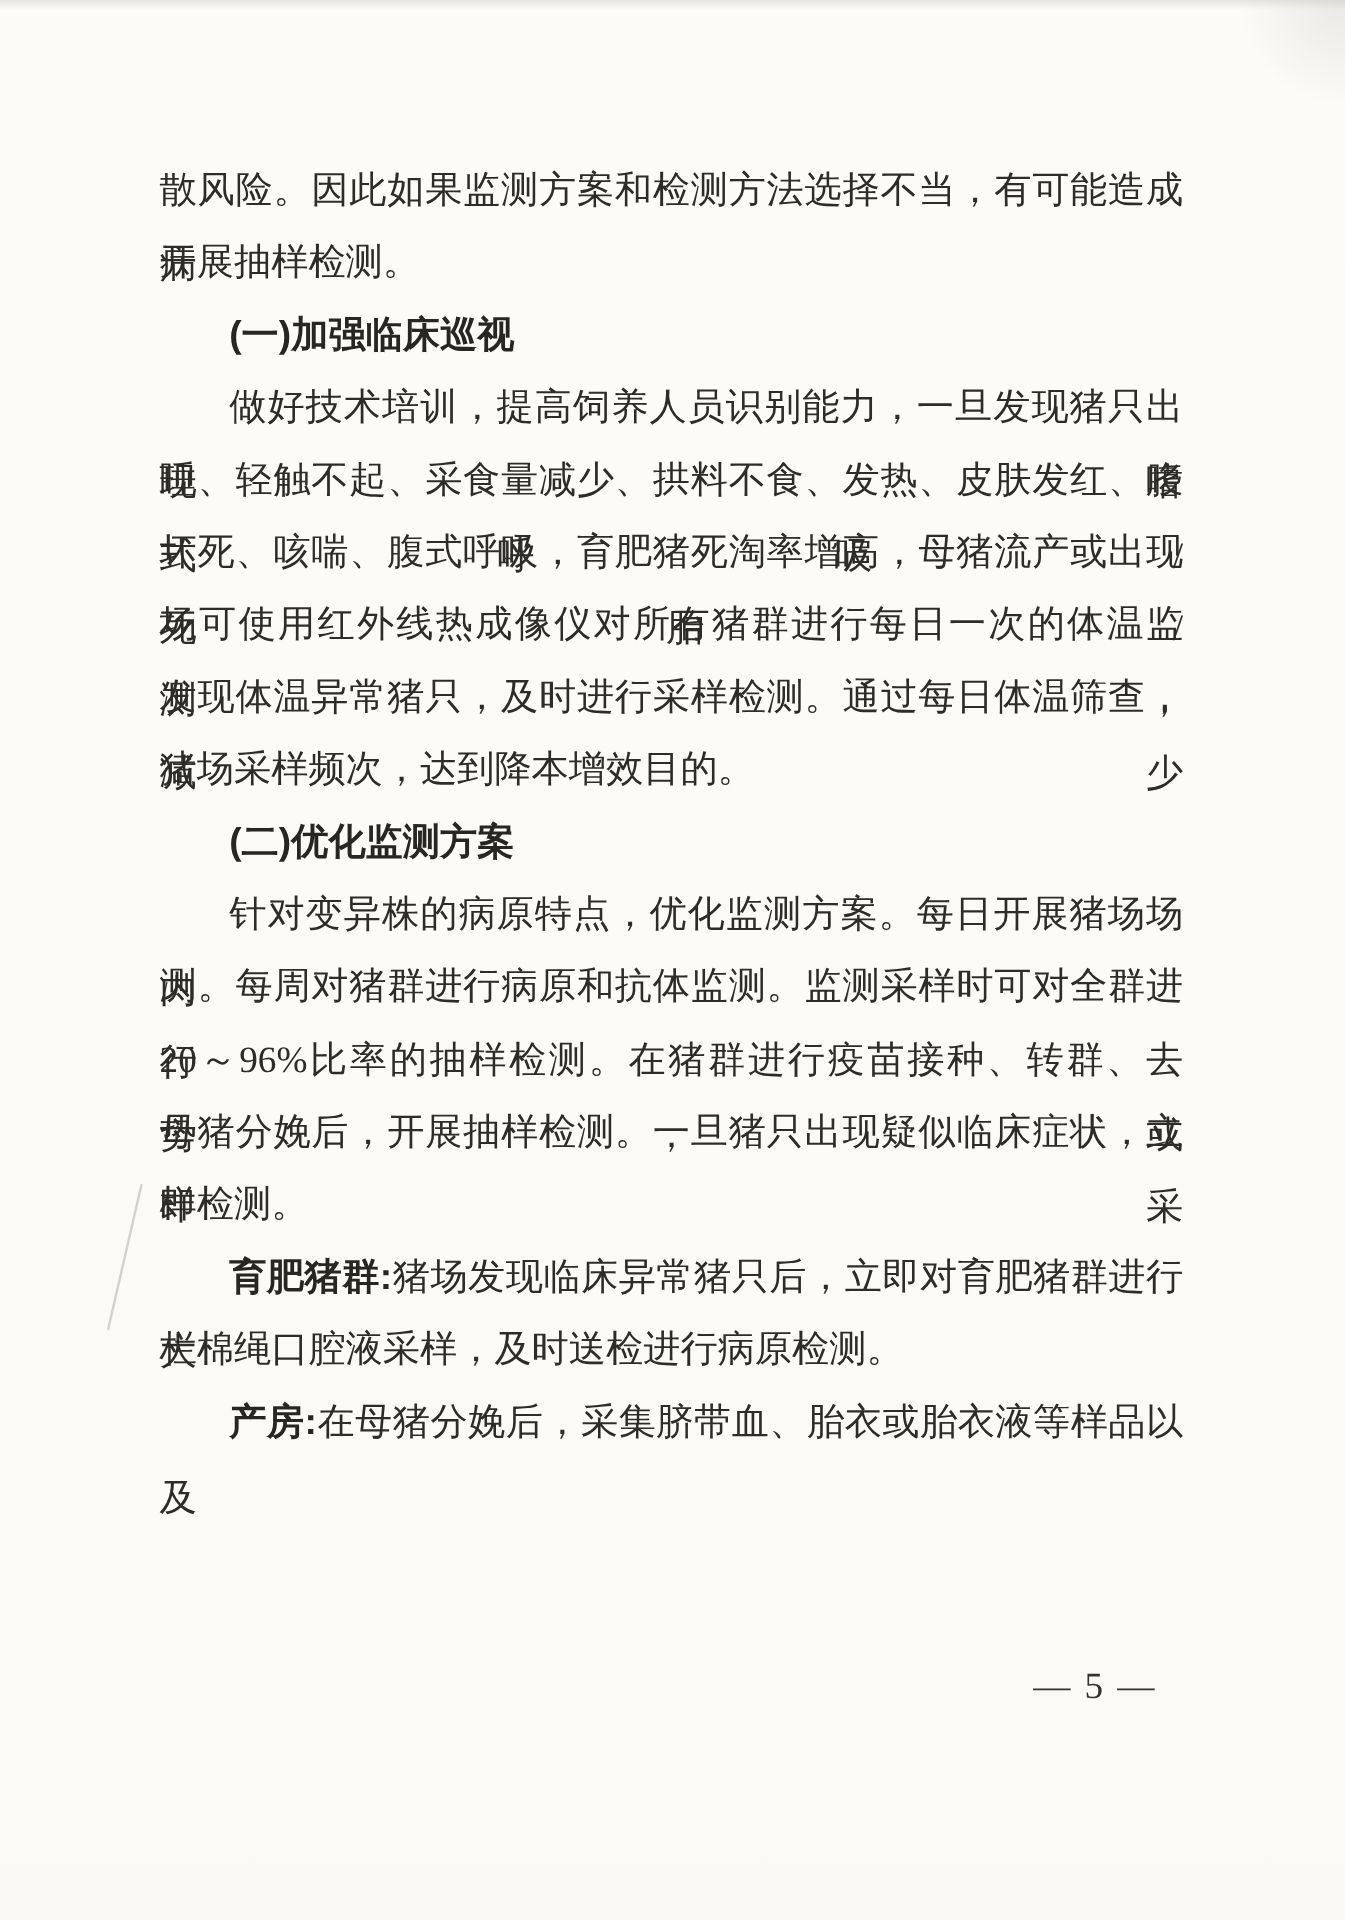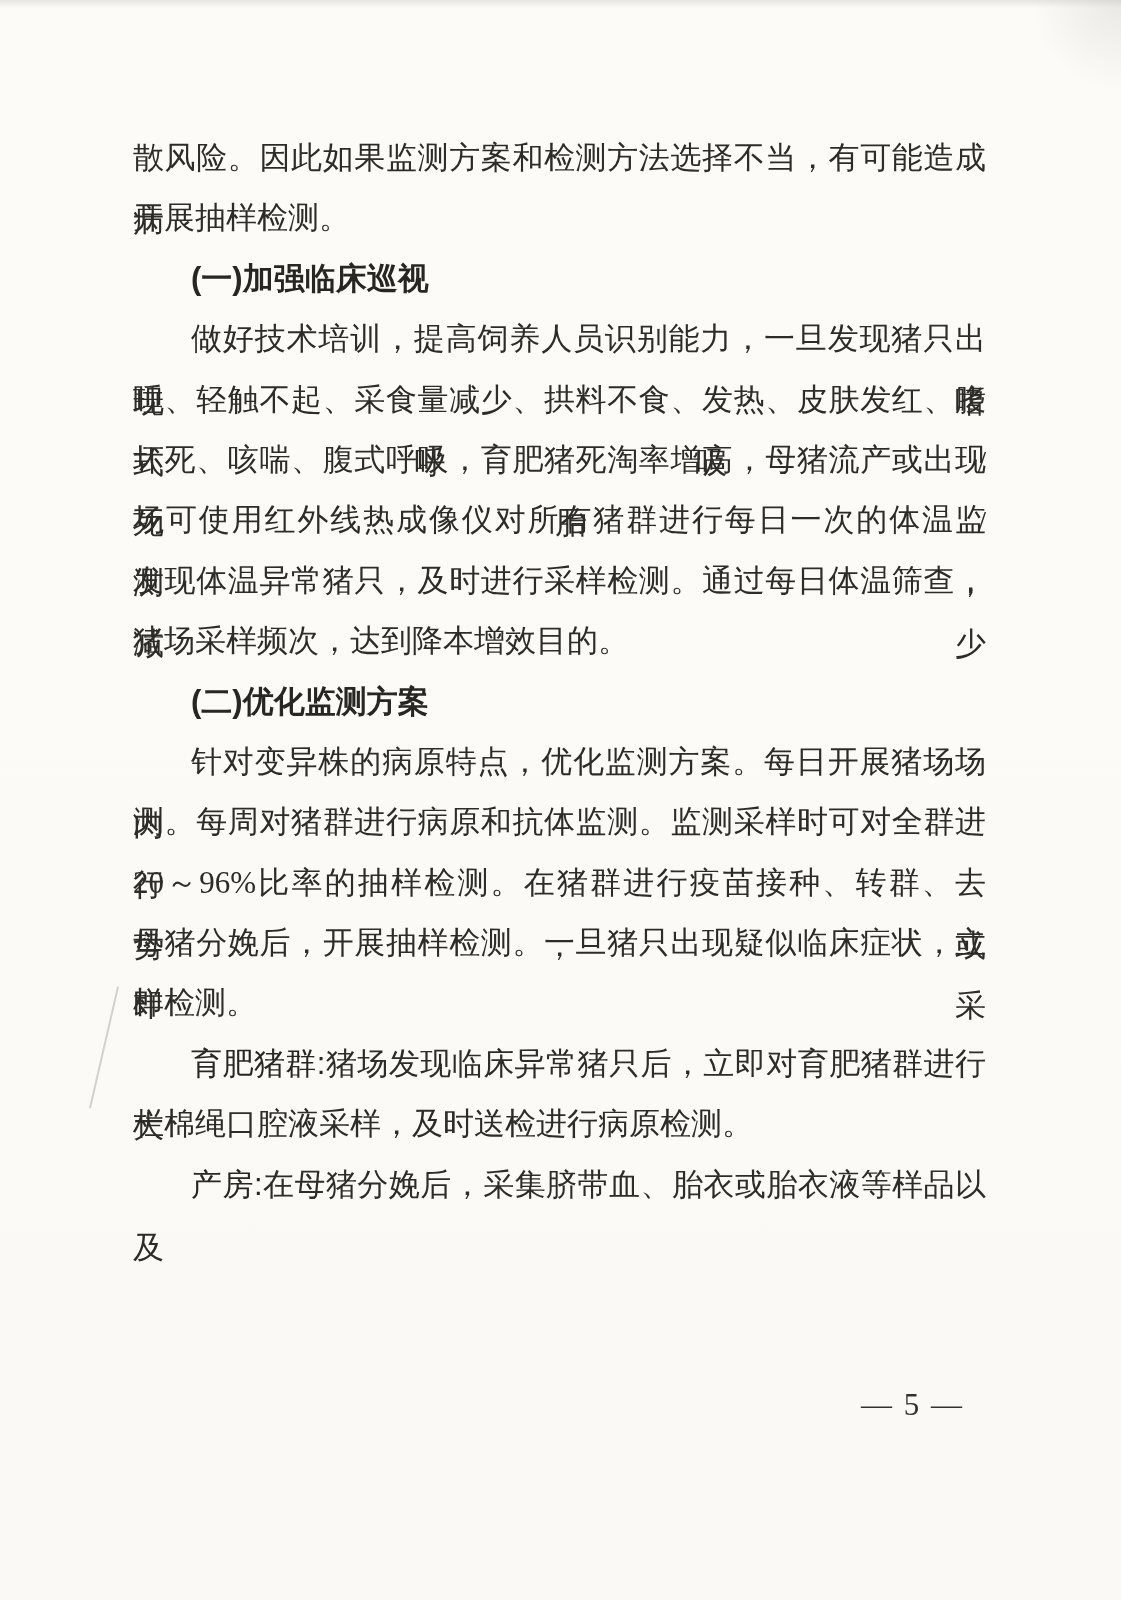--- a/index.html
+++ b/index.html
@@ -51,21 +51,21 @@
     text-justify: inter-character;
   }
   .line.indent { text-indent: 58px; }
   .line.bold {
     font-family: "Liberation Sans", "DejaVu Sans", sans-serif;
     font-weight: 700;
     color: #282623;
   }
   .line .prefix {
     font-family: "Liberation Sans", "DejaVu Sans", sans-serif;
-    font-weight: 400;
+    font-weight: 700;
     color: #282623;
   }
 
   .page-number {
     position: absolute;
     top: 1375px;
     right: 157px;
     font-size: 31px;
     line-height: 60px;
     color: #35332f;

